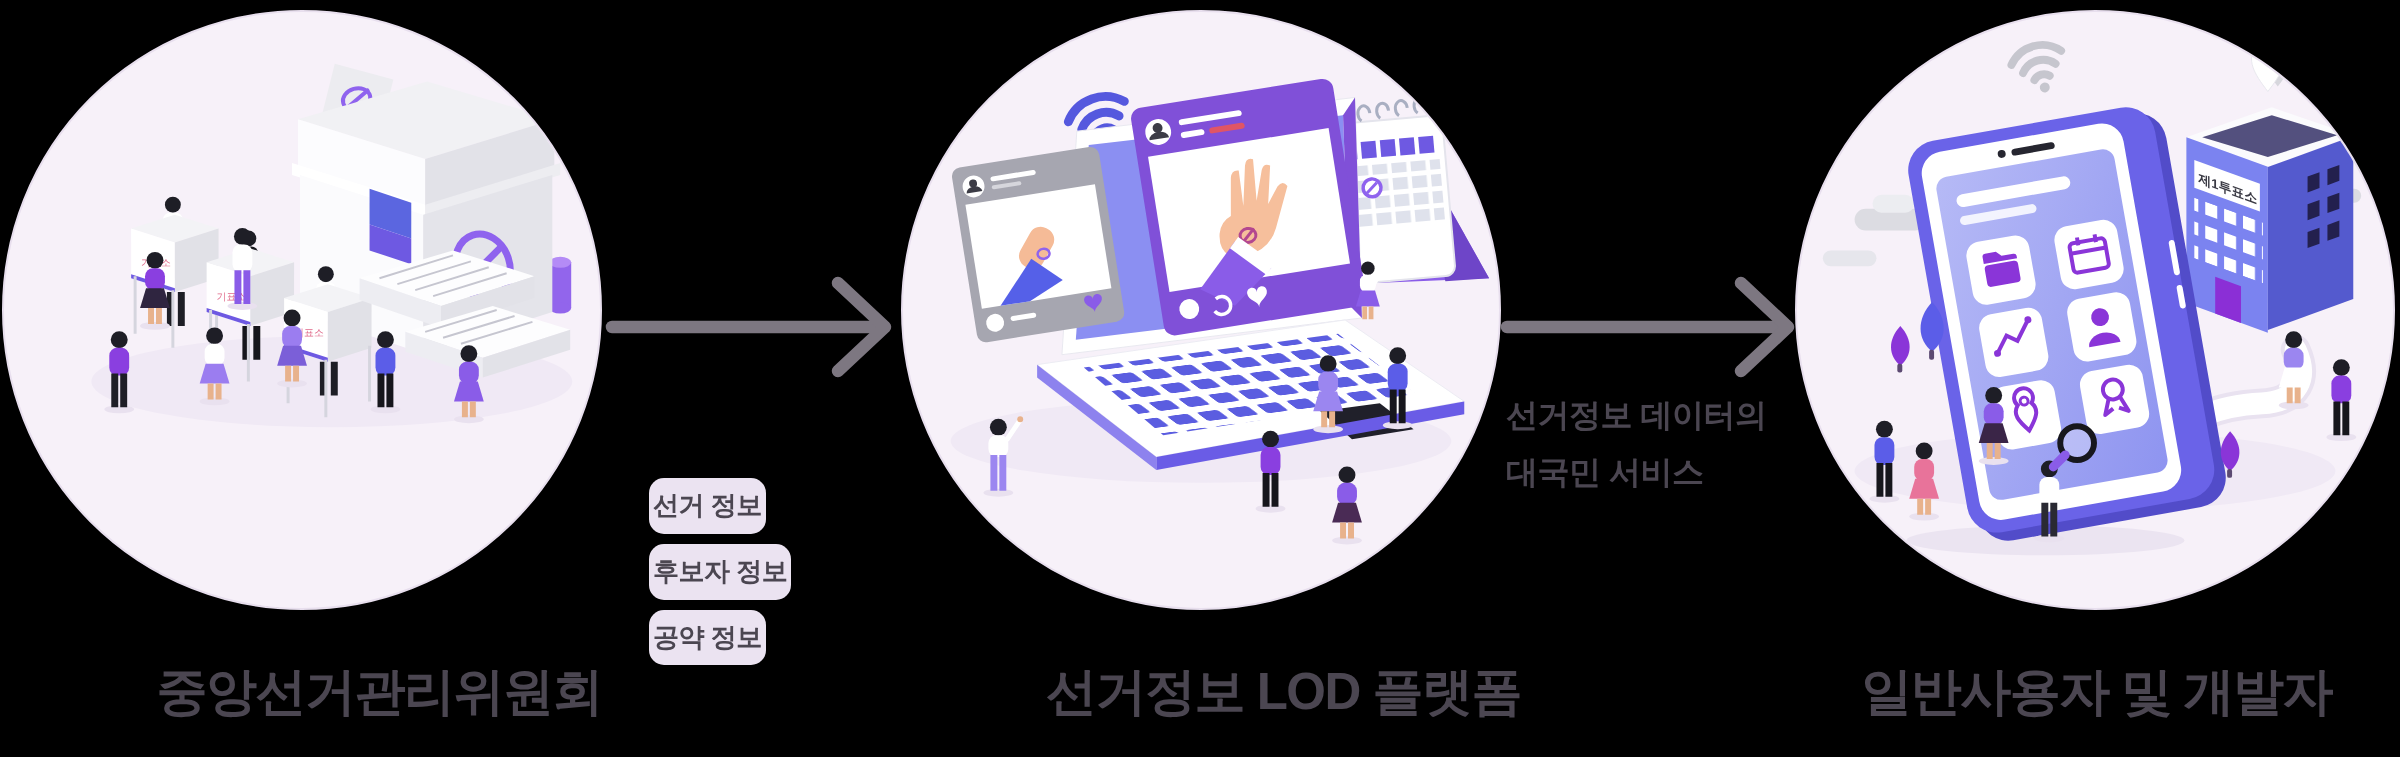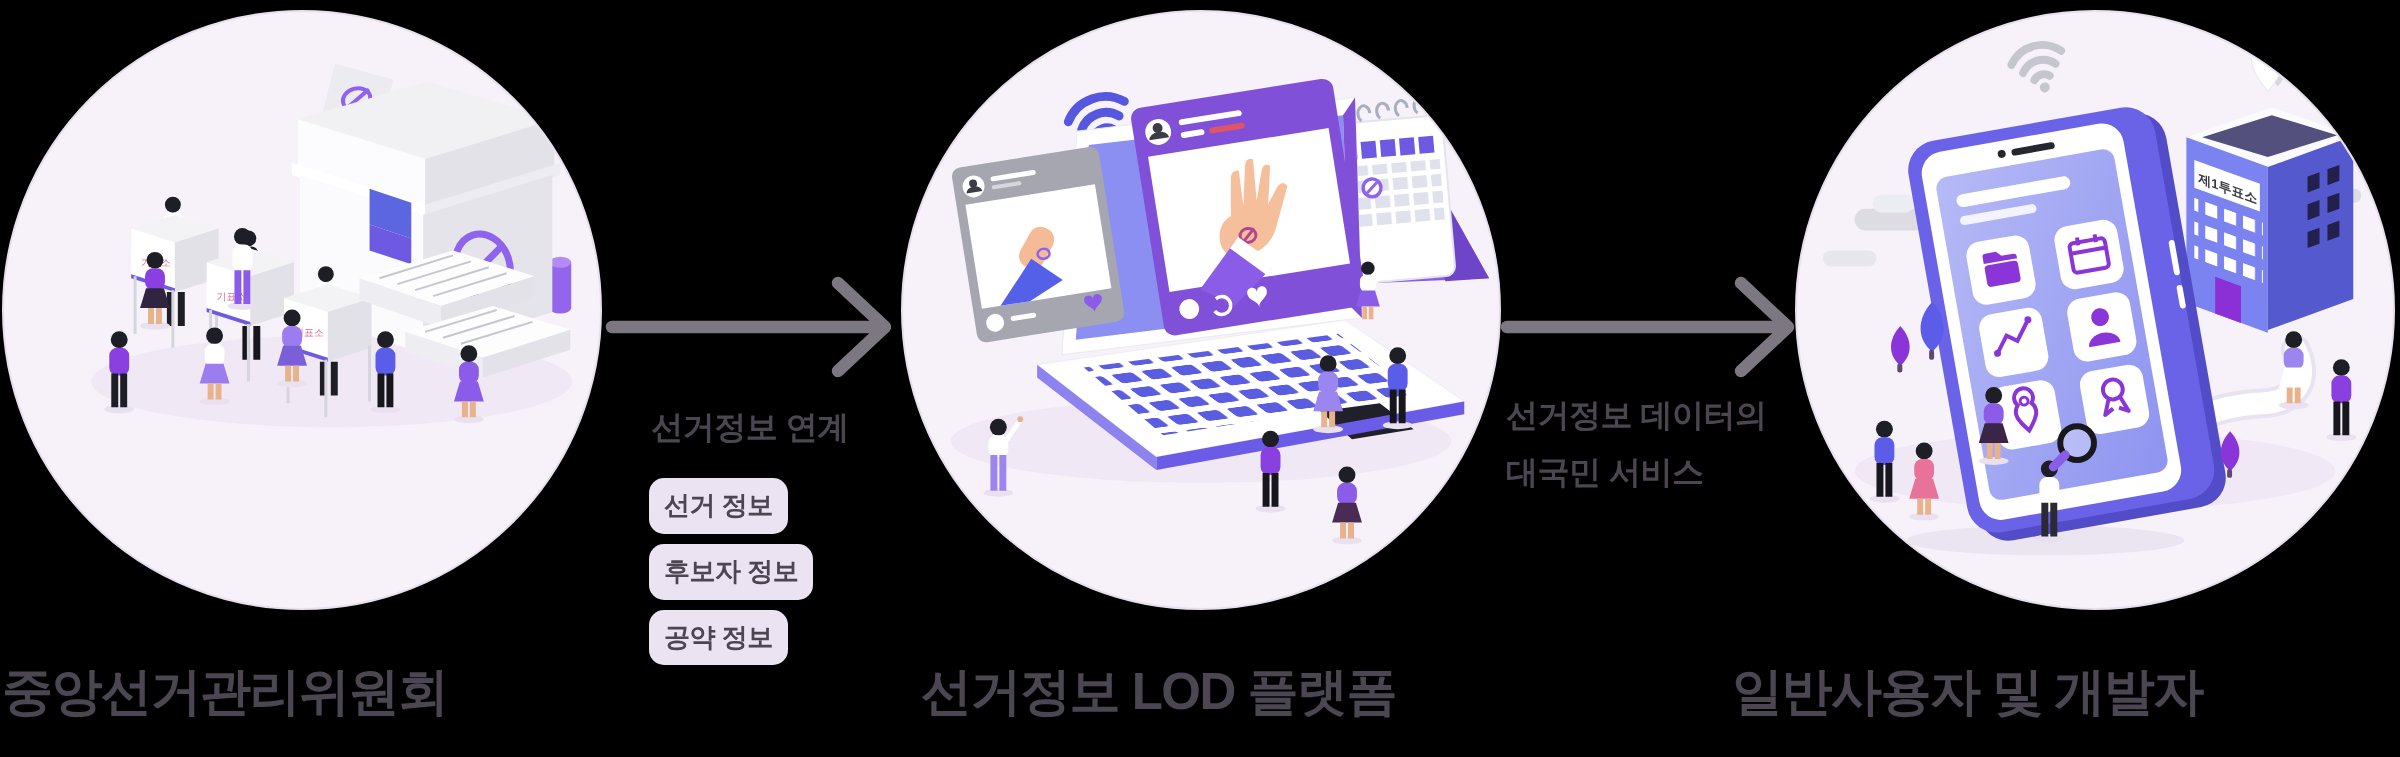--- a/index.html
+++ b/index.html
@@ -2,32 +2,32 @@
 <html><head>
 <meta charset="utf-8">
 <style>
   html,body{margin:0;padding:0;background:#000;}
   .stage{position:relative;width:2400px;height:757px;background:#000;overflow:hidden;
          font-family:"Liberation Sans",sans-serif;}
   .circle{position:absolute;top:10px;width:600px;height:600px;border-radius:50%;
           background:#f7f1f9;border:2px solid #e8dfee;box-sizing:border-box;overflow:hidden;}
   .circle svg{width:100%;height:100%;display:block;}
   #c1{left:2px}#c2{left:901px}#c3{left:1795px}
-  .node-title{position:absolute;top:658px;width:600px;margin:0;text-align:left;
+  .node-title{position:absolute;top:658px;width:600px;margin:0;text-align:right;
               font-size:51px;font-weight:700;color:#4b4651;letter-spacing:-1.5px;}
   #t1{left:2px}#t2{left:921px}#t3{left:1732px}
   .arrow-svg{position:absolute;top:270px;}
   #a1{left:600px}#a2{left:1495px}
   .flow-label{position:absolute;color:#4b4651;font-weight:700;font-size:32px;letter-spacing:-0.5px;}
   #fl1{left:598px;top:406px;width:304px;text-align:center;}
   #fl2{left:1506px;top:387px;line-height:57px;text-align:left;}
   .pills{position:absolute;left:649px;top:478px;display:flex;flex-direction:column;
          align-items:flex-start;gap:10px;}
   .pill{background:#ebe3f1;color:#4b4651;font-size:26px;font-weight:700;
-        padding:11px 15px;border-radius:15px;line-height:1.3;letter-spacing:-0.5px;}
+        padding:11px 4px;border-radius:15px;line-height:1.3;letter-spacing:-0.5px;}
   .person{pointer-events:none;}
 </style>
 </head>
 <body>
 
 <div class="stage">
 
   <div class="circle" id="c1">
     <svg viewBox="0 0 600 600">
       <ellipse cx="330" cy="372" rx="242" ry="46" fill="#f0e9f5"></ellipse>
@@ -157,21 +157,20 @@
         <path d="M-7,48 h6 v16 h-6 z m8,0 h6 v16 h-6 z" fill="#e8b28c"></path>
       </g>
     </svg>
   </div>
   <h2 class="node-title" id="t1">중앙선거관리위원회</h2>
 
   <svg class="arrow-svg" id="a1" width="300" height="115">
     <line x1="12" y1="57" x2="270" y2="57" stroke="#7d7781" stroke-width="12.5" stroke-linecap="round"></line>
     <polyline points="238,13 285,57 238,101" stroke="#7d7781" stroke-width="12.5" fill="none" stroke-linecap="round" stroke-linejoin="round"></polyline>
   </svg>
-  <div class="flow-label" id="fl1">선거정보 연계</div>
   <div class="pills">
     <span class="pill">선거 정보</span>
     <span class="pill">후보자 정보</span>
     <span class="pill">공약 정보</span>
   </div>
 
   <div class="circle" id="c2">
     <svg viewBox="0 0 600 600">
       <defs>
         <pattern id="s2keys" width="30" height="24" patternUnits="userSpaceOnUse" patternTransform="matrix(1,-0.13,0.78,0.58,0,0)">

